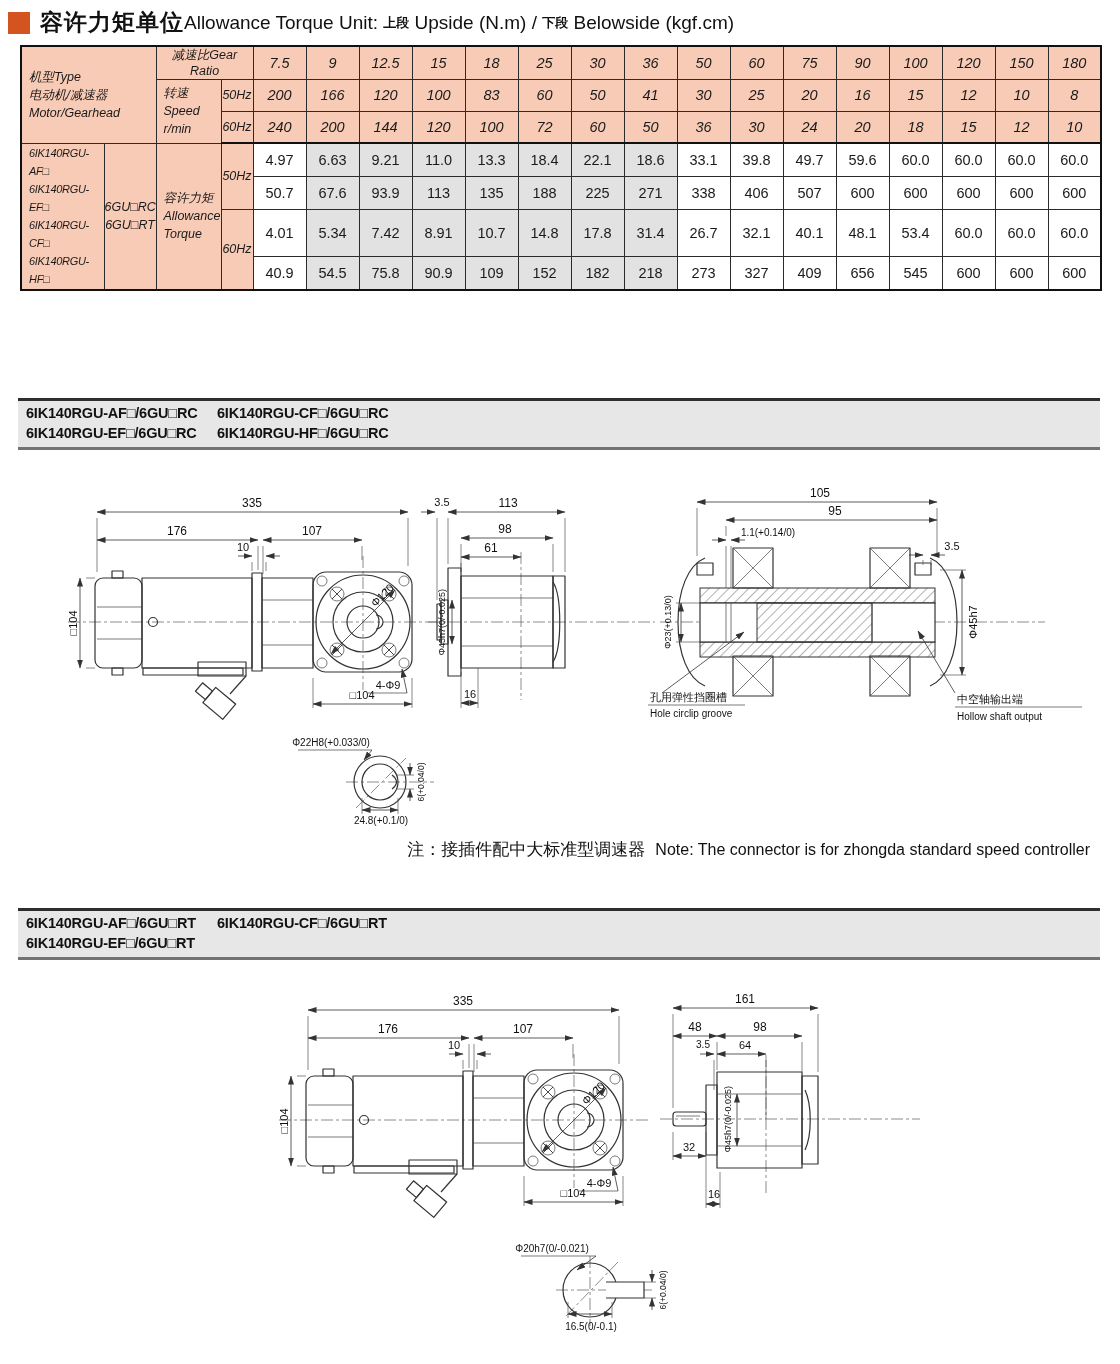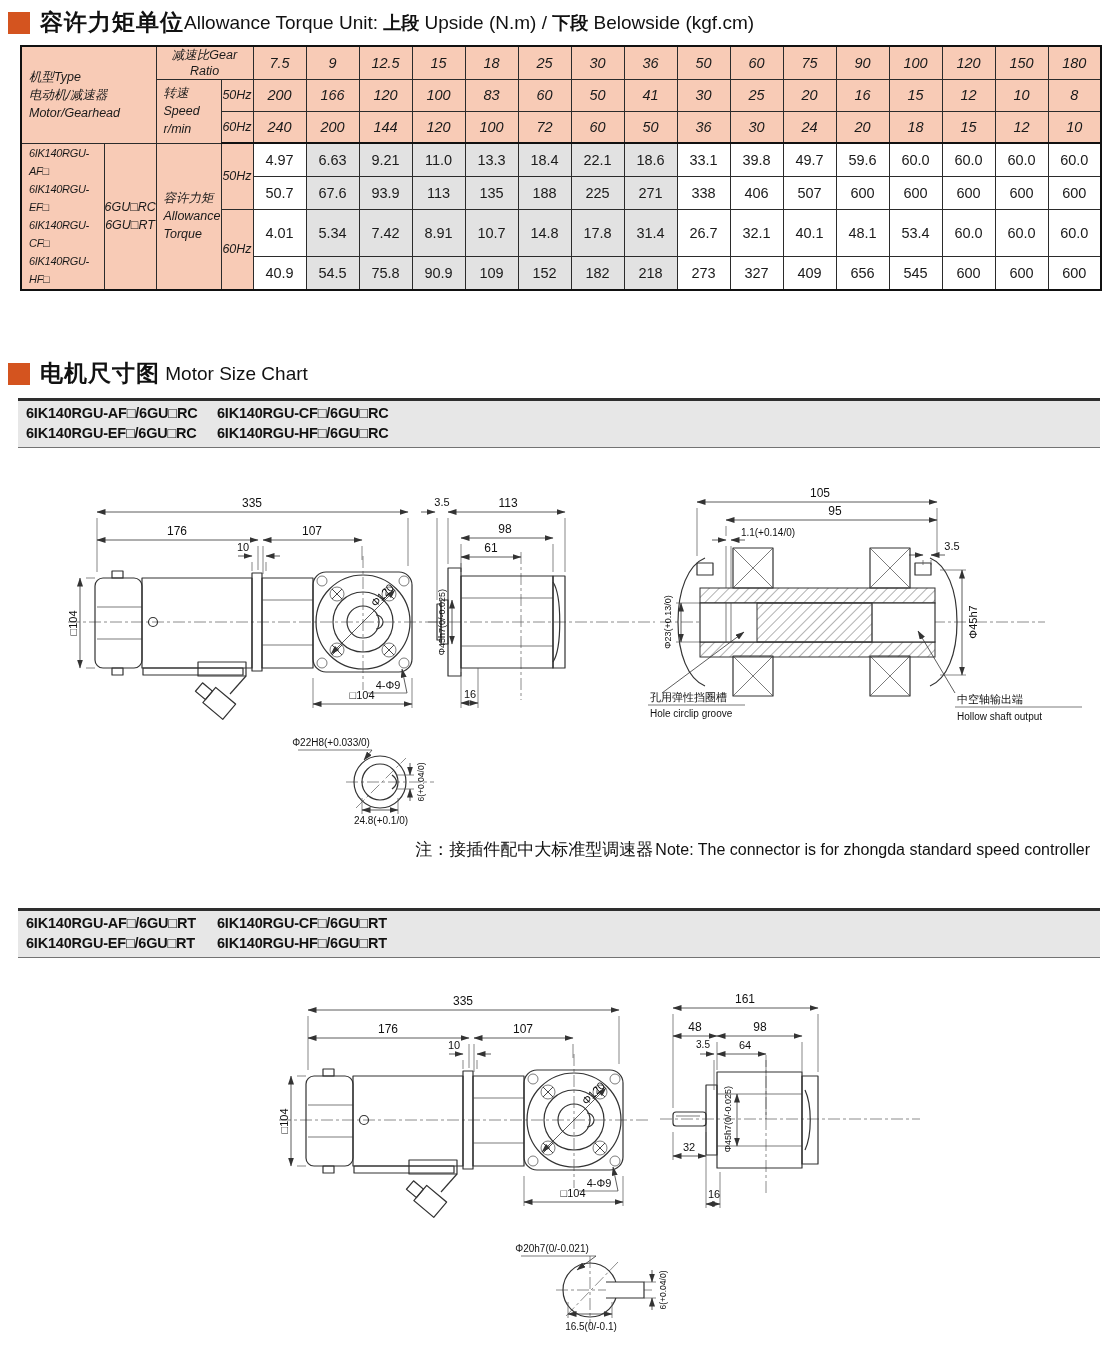--- a/index.html
+++ b/index.html
@@ -5,48 +5,48 @@
   html,body{margin:0;padding:0;background:#fff;}
   body{width:1120px;height:1364px;position:relative;overflow:hidden;
        font-family:"Liberation Sans","DejaVu Sans",sans-serif;color:#111;}
   .page{position:absolute;inset:0;background:#fff;}
 
   
   .sec{position:absolute;left:8px;display:flex;align-items:center;white-space:pre;}
   .sq{width:22px;height:22px;background:#d4541f;margin-right:10px;flex:0 0 auto;}
   .cnT{font-size:23px;font-weight:bold;letter-spacing:1px;}
   .enT{font-size:19px;}
-  .cnB{font-size:18px;font-weight:bold;}
+  .cnB{font-size:13px;font-weight:bold;}
 
   
   #tb{position:absolute;left:20px;top:45px;width:1080px;border-collapse:collapse;
       table-layout:fixed;border:2px solid #111;}
   #tb td{border:1px solid #2b2b2b;text-align:center;padding:0;font-size:14.5px;
          color:#1a1a1a;overflow:hidden;}
   #tb .hd{background:#f8cbb6;font-style:italic;}
   #tb .dt{background:#fff;}
   #tb .g{background:#e2e2e2;}
   #tb .lft{text-align:left;padding-left:7px;}
   #tb .pre{white-space:pre-line;line-height:1.45;}
   #tb .sm{font-size:12.5px;}
   #tb .mdl{font-size:11px;letter-spacing:-0.3px;line-height:1.65;}
   #tb tr.tr0{height:33px}#tb tr.tr1,#tb tr.tr2{height:32px}
   #tb tr.tr3,#tb tr.tr4,#tb tr.tr5,#tb tr.tr6{height:33px}
   #tb tr.tr2 td{border-bottom:2px solid #111;}
 
   
   .bar{position:absolute;left:18px;width:1082px;background:#e7e7e7;box-sizing:border-box;
-       border-top:3px solid #2e2e2e;border-bottom:1px solid #737373;
+       border-top:3px solid #2e2e2e;border-bottom:3px solid #737373;
        display:grid;grid-template-columns:191px auto;padding:3px 0 4px 8px;
        font-weight:bold;font-size:14.5px;line-height:19.5px;letter-spacing:-0.2px;}
 
   
   .note{position:absolute;top:838px;right:30px;display:flex;align-items:baseline;gap:2px;}
   .note .cn{font-size:17px;}
-  .note .en{font-size:16px;}
+  .note .en{font-size:16px;margin-left:8px;}
 
   
   svg.draw{position:absolute;overflow:visible;}
   svg text{font-family:"Liberation Sans","DejaVu Sans",sans-serif;fill:#111;
            font-size:12px;text-anchor:middle;}
   .t11{font-size:11px}.t10{font-size:10px}.t9{font-size:9px}.t85{font-size:8.5px}
   .ln{fill:none;stroke:#333;stroke-width:1.2;stroke-linejoin:round;}
   .thin{fill:none;stroke:#444;stroke-width:0.7;}
   .cl{fill:none;stroke:#707070;stroke-width:0.8;stroke-dasharray:12 3 3 3;}
   .ext{fill:none;stroke:#555;stroke-width:0.7;}
@@ -248,26 +248,20 @@
           <td class="dt">409</td>
           <td class="dt">656</td>
           <td class="dt">545</td>
           <td class="dt">600</td>
           <td class="dt">600</td>
           <td class="dt">600</td>
         </tr>
       </tbody>
     </table>
 
-  <div class="sec" style="top:358px">
-    <span class="sq"></span>
-    <span class="cnT">电机尺寸图</span>
-    <span class="enT">&nbsp;</span>
-    <span class="enT">Motor Size Chart</span>
-  </div>
 
   <div class="bar" style="top:398px">
     <span>6IK140RGU-AF□/6GU□RC</span>
     <span>6IK140RGU-CF□/6GU□RC</span>
     <span>6IK140RGU-EF□/6GU□RC</span>
     <span>6IK140RGU-HF□/6GU□RC</span>
   </div>
 
   <svg class="draw" style="left:55px;top:480px" width="395" height="265" viewBox="55 480 395 265">
     <g>
@@ -439,21 +433,20 @@
 
   <div class="note">
     <span class="cn">注：接插件配中大标准型调速器</span>
     <span class="en">Note: The connector is for zhongda standard speed controller</span>
   </div>
 
   <div class="bar" style="top:908px">
     <span>6IK140RGU-AF□/6GU□RT</span>
     <span>6IK140RGU-CF□/6GU□RT</span>
     <span>6IK140RGU-EF□/6GU□RT</span>
-    <span>6IK140RGU-HF□/6GU□RT</span>
   </div>
 
   <svg class="draw" style="left:265px;top:983px" width="405" height="272" viewBox="265 983 405 272">
     <g transform="translate(211,498)">
       <path class="cl" d="M68,622 H440"></path>
       <path class="cl" d="M363,556 V690"></path>
       <rect class="ln" x="95" y="578" width="47" height="90" rx="8"></rect>
       <path class="thin" d="M97,607 H142 M97,639 H142"></path>
       <rect class="ln" x="112" y="571" width="11" height="7"></rect>
       <rect class="ln" x="112" y="668" width="11" height="7"></rect>

